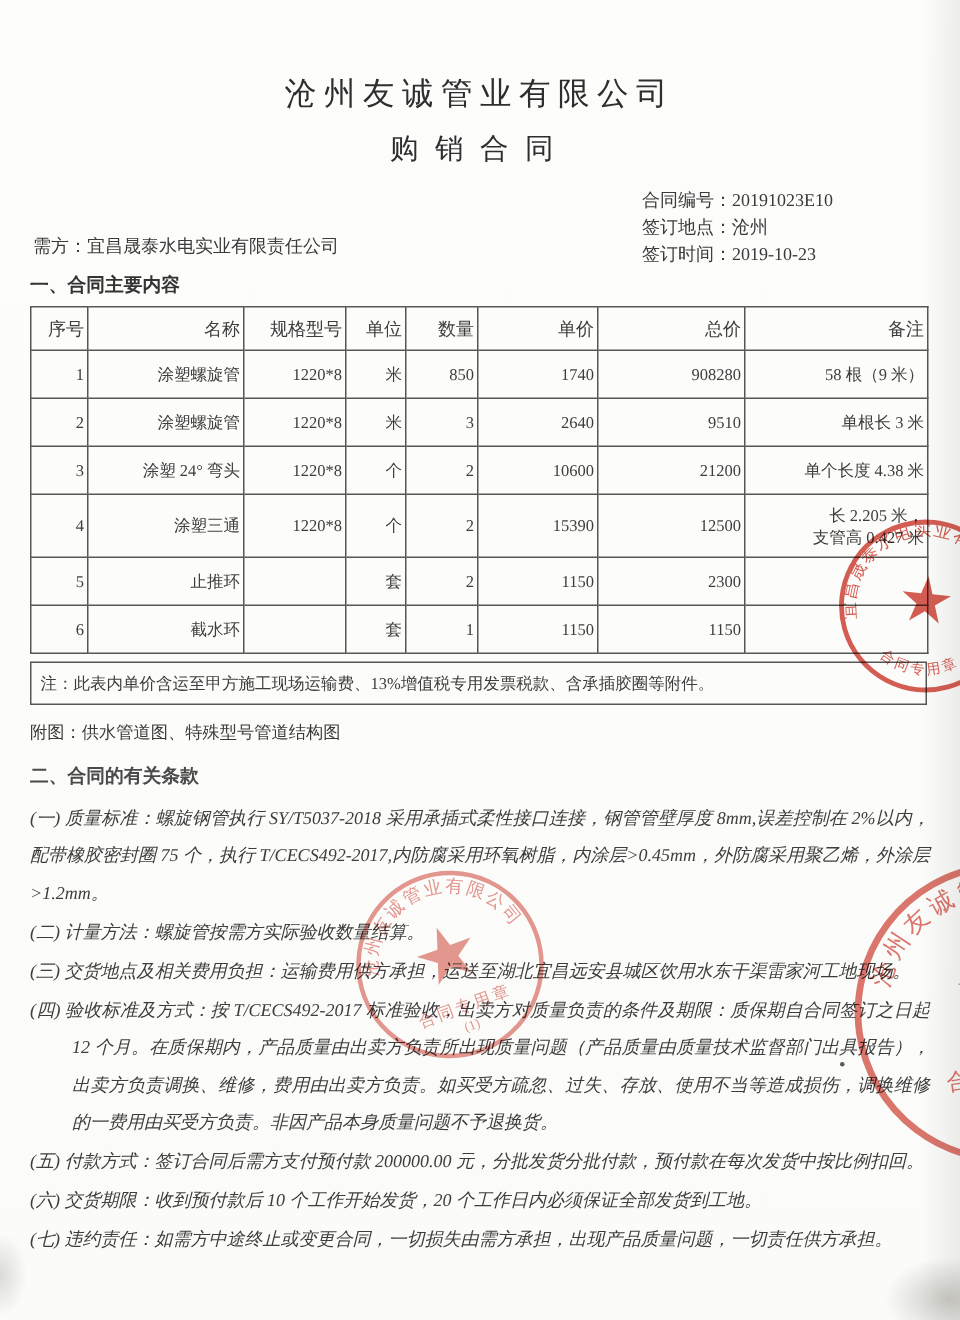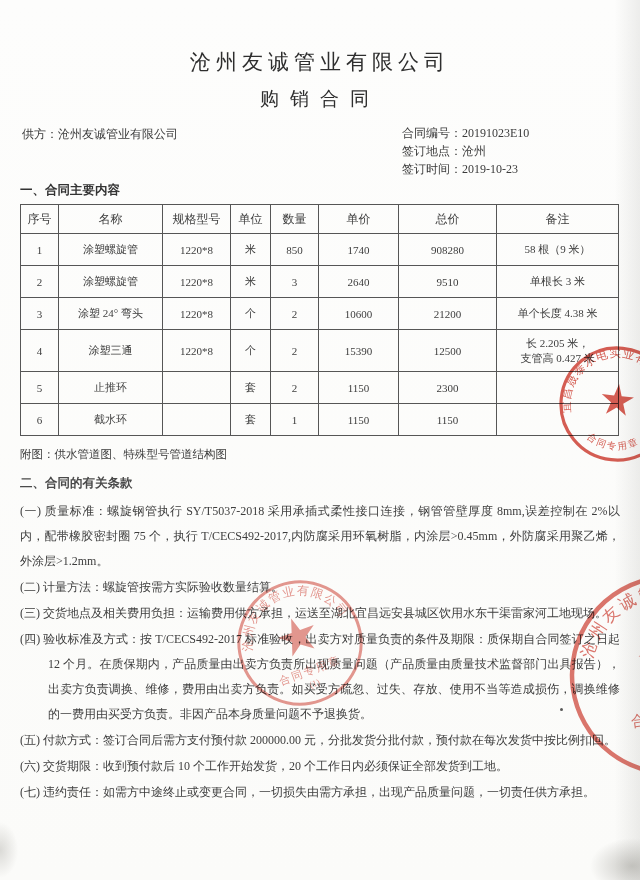--- a/index.html
+++ b/index.html
@@ -11,58 +11,58 @@
       linear-gradient(to right, rgba(0,0,0,0) 96%, rgba(90,90,85,.10)),
       linear-gradient(#fdfdfc,#fbfbf9);
     font-family:"Liberation Serif","DejaVu Serif",serif;
     color:#3a3a3a;
   }
   .title1{padding-top:48px;text-align:center;font-size:21px;letter-spacing:5px;color:#2e2e2e;}
   .title2{margin-top:10px;text-align:center;font-size:19px;letter-spacing:11px;color:#2e2e2e;}
   .info{position:relative;margin:12px 22px 0 22px;height:52px;font-size:12px;}
   .party-supplier{position:absolute;left:0;top:2px;}
   .party-buyer{position:absolute;left:0;top:32px;}
-  .meta{position:absolute;left:380px;top:0;line-height:18px;}
+  .meta{position:absolute;left:406px;top:0;line-height:18px;}
   .meta div{white-space:nowrap;}
   .h1{margin:6px 0 0 20px;font-size:12.5px;font-weight:bold;color:#333;}
   table.items{border-collapse:collapse;table-layout:fixed;width:598px;margin:5px 0 0 20px;
-    text-align:center;font-size:11px;color:#3d3d3d;}
+    text-align:right;font-size:11px;color:#3d3d3d;}
   table.items td{border:1px solid #565656;padding:1px 2px;overflow:hidden;}
   tr.hdr td{height:26px;font-size:12px;}
   tr.r{height:32px;}
   tr.r4{height:42px;}
   tr.tot{height:36px;}
   .amt-cn{letter-spacing:2px;font-size:11.5px;}
   .notebox{width:584px;margin:5px 0 0 20px;border:1px solid #565656;font-size:11px;
     padding:6px 6px 6px 6px;color:#3d3d3d;}
   .attach{margin:11px 0 0 20px;font-size:11.5px;}
   .h2{margin:13px 0 0 20px;font-size:12.5px;font-weight:bold;color:#4a4a4a;}
   .clauses{margin:7px 20px 0 20px;font-size:12px;line-height:25px;text-align:justify;color:#3d3d3d;}
-  .clauses p{margin:0 0 1px 0;}
+  .clauses p{margin:0 0 1px 0;font-style:italic;}
   .clauses p.hang{padding-left:28px;text-indent:-28px;}
   .stamp{position:absolute;mix-blend-mode:multiply;pointer-events:none;}
   .stamp-a{left:556px;top:343px;width:122px;height:122px;transform:rotate(6deg);opacity:.85;}
   .stamp-b{left:232px;top:575px;width:136px;height:136px;transform:rotate(-20deg);opacity:.55;}
   .stamp-c{left:560px;top:565px;width:220px;height:220px;transform:rotate(-8deg);opacity:.72;}
   .seal-ring{fill:none;stroke:#d04236;}
   .seal-star{fill:#d04236;}
   .seal-text{fill:#d04236;font-family:"Liberation Serif","DejaVu Serif",serif;}
   .ink-dot{position:absolute;left:560px;top:708px;width:3px;height:3px;border-radius:50%;
     background:#3c3c3c;opacity:.85;}
 </style>
 </head>
 <body>
 
 <div>
 
   <div class="title1">沧州友诚管业有限公司</div>
   <div class="title2">购销合同</div>
 
   <div class="info">
-    <div class="party-supplier"><span>供方：</span><span>沧州友诚管业有限公司</span></div>
+    <div class="party-buyer"><span>需方：</span><span>宜昌晟泰水电实业有限责任公司</span></div>
     <div class="meta">
       <div><span>合同编号：</span><span>20191023E10</span></div>
       <div><span>签订地点：</span><span>沧州</span></div>
       <div><span>签订时间：</span><span>2019-10-23</span></div>
     </div>
   </div>
 
   <div class="h1">一、合同主要内容</div>
 
   <table class="items">
@@ -146,20 +146,21 @@
       <td></td>
       <td>套</td>
       <td>1</td>
       <td>1150</td>
       <td>1150</td>
       <td></td>
     </tr>
   </tbody>
     </table>
 
+  <div class="notebox">注：此表内单价含运至甲方施工现场运输费、13%增值税专用发票税款、含承插胶圈等附件。</div>
 
   <div class="attach">附图：供水管道图、特殊型号管道结构图</div>
 
   <div class="h2">二、合同的有关条款</div>
 
   <div class="clauses">
     <p>(一) 质量标准：螺旋钢管执行 SY/T5037-2018 采用承插式柔性接口连接，钢管管壁厚度 8mm,误差控制在 2%以内，配带橡胶密封圈 75 个，执行 T/CECS492-2017,内防腐采用环氧树脂，内涂层&gt;0.45mm，外防腐采用聚乙烯，外涂层&gt;1.2mm。</p>
     <p class="hang">(二) 计量方法：螺旋管按需方实际验收数量结算。</p>
     <p class="hang">(三) 交货地点及相关费用负担：运输费用供方承担，运送至湖北宜昌远安县城区饮用水东干渠雷家河工地现场。</p>
     <p class="hang">(四) 验收标准及方式：按 T/CECS492-2017 标准验收，出卖方对质量负责的条件及期限：质保期自合同签订之日起 12 个月。在质保期内，产品质量由出卖方负责所出现质量问题（产品质量由质量技术监督部门出具报告），出卖方负责调换、维修，费用由出卖方负责。如买受方疏忽、过失、存放、使用不当等造成损伤，调换维修的一费用由买受方负责。非因产品本身质量问题不予退换货。</p>

